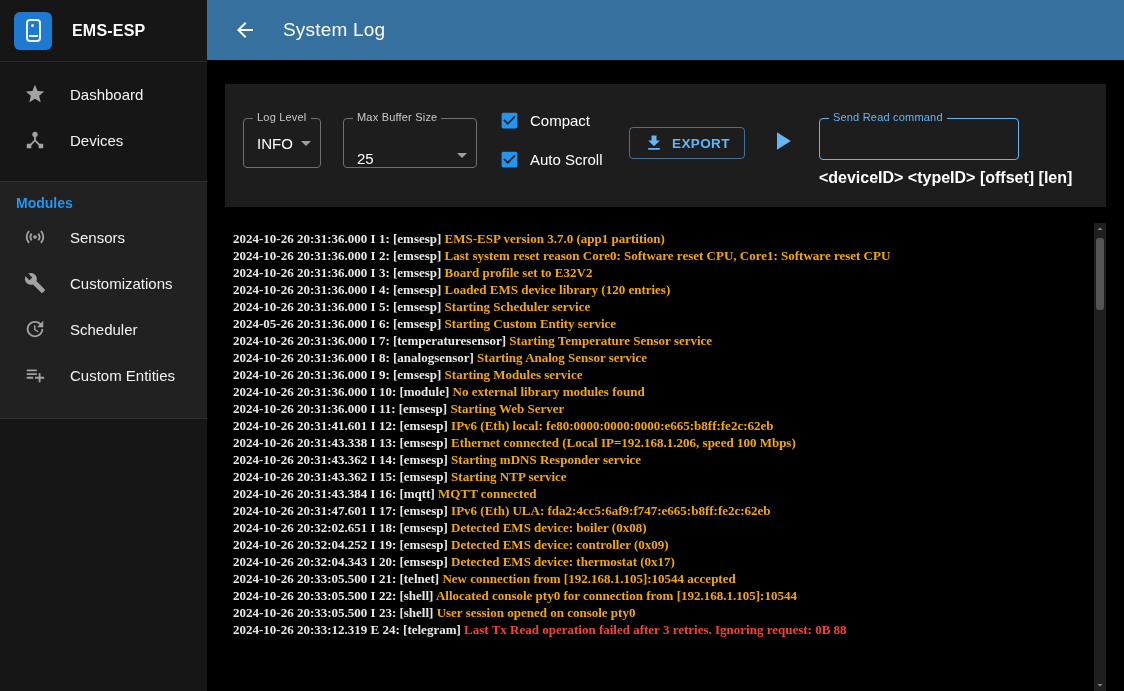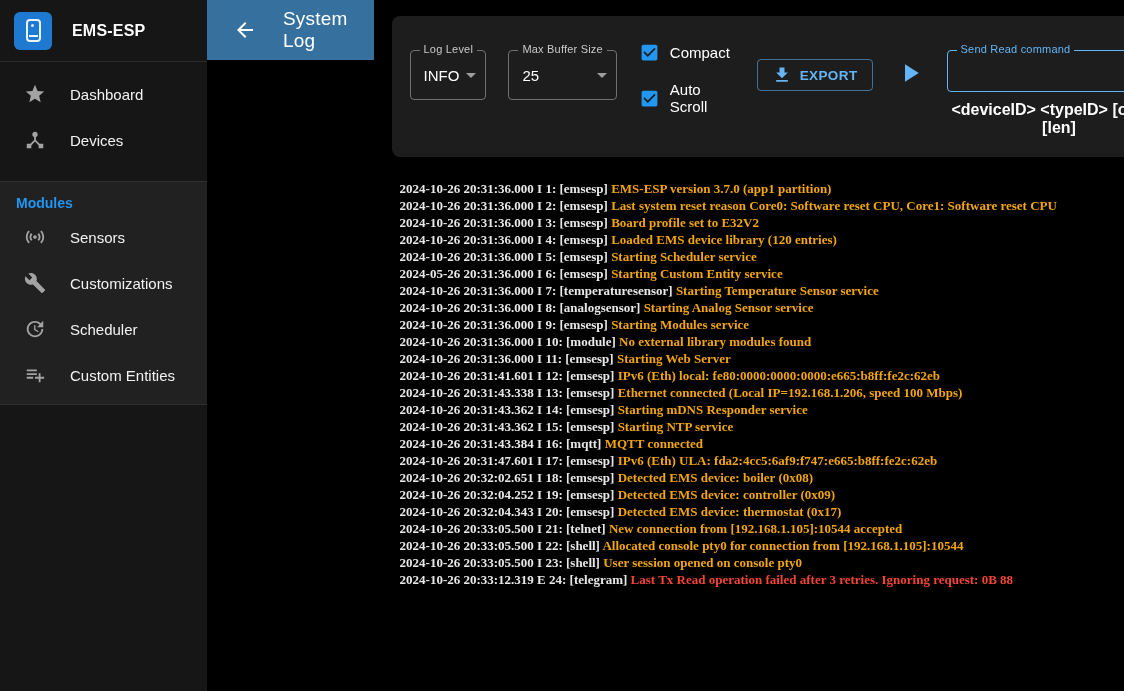--- a/index.html
+++ b/index.html
@@ -15,40 +15,40 @@
   .sidebar-header{height:62px;flex:0 0 62px;display:flex;align-items:center;gap:20px;padding:0 14px;border-bottom:1px solid #2b2b2b;}
   .logo{width:38px;height:38px;border-radius:6px;background:#1e79d0;display:flex;align-items:center;justify-content:center;}
   .logo-body{width:15px;height:23px;border:2px solid #eaf4ff;border-radius:4px;position:relative;}
   .logo-body::before{content:"";position:absolute;top:3px;left:3px;width:3px;height:3px;border-radius:50%;background:#eaf4ff;}
   .logo-body::after{content:"";position:absolute;left:1px;right:1px;bottom:3px;height:2px;background:#eaf4ff;}
   .app-title{color:#fff;font-size:16px;font-weight:700;letter-spacing:.2px;}
   .nav-top{padding:9px 0 18px;}
   .nav-item{height:46px;display:flex;align-items:center;gap:24px;padding:0 12px 0 24px;cursor:pointer;}
   .nav-icon{width:22px;height:22px;fill:#a3a3a3;flex:0 0 22px;}
   .nav-label{color:#f2f2f2;font-size:15px;font-weight:500;}
-  .modules-section{background:#212121;border-top:1px solid #2f2f2f;border-bottom:1px solid #2f2f2f;padding-bottom:6px;}
+  .modules-section{background:#212121;border-top:1px solid #2f2f2f;border-bottom:1px solid #2f2f2f;padding-bottom:20px;}
   .modules-header{color:var(--accent-strong);font-size:14px;font-weight:700;padding:13px 16px 3px;}
 
   
-  .main{flex:1;display:flex;flex-direction:row;min-width:0;background:#000;}
+  .main{flex:1;display:flex;flex-direction:column;min-width:0;background:#000;}
   .appbar{height:60px;flex:0 0 60px;background:var(--appbar);display:flex;align-items:center;gap:26px;padding:0 26px;}
   .back-btn{width:24px;height:24px;color:#fff;cursor:pointer;flex:0 0 24px;}
   .icon-slot{display:inline-block;}
   .icon-slot svg{display:block;width:100%;height:100%;fill:currentColor;}
   .back-btn .icon-slot{width:24px;height:24px;}
   .appbar-title{color:#fff;font-size:19px;font-weight:500;margin:0;letter-spacing:.2px;}
 
   .content{flex:1;display:flex;flex-direction:column;gap:16px;padding:16px 18px 0;min-height:0;}
 
   
-  .controls-card{flex:0 0 112px;background:#1d1d1d;border-radius:8px;display:flex;align-items:flex-start;gap:22px;padding:20px 18px;}
+  .controls-card{flex:0 0 112px;background:#1d1d1d;border-radius:0;display:flex;align-items:flex-start;gap:22px;padding:20px 18px;margin-top:8px;}
   .field{position:relative;border:1px solid #707070;border-radius:4px;display:flex;align-items:center;}
   .select-field{height:50px;margin-top:14px;padding:0 2px 0 13px;justify-content:space-between;cursor:pointer;}
   .loglevel{width:78px;}
-  .maxbuffer{width:120px;}
+  .maxbuffer{width:134px;align-items:flex-end;}
   .field-label{position:absolute;top:-8px;left:9px;background:#1d1d1d;padding:0 4px;font-size:11px;color:#c9c9c9;letter-spacing:.2px;white-space:nowrap;}
   .field-label.accent{color:var(--accent);}
   .field-value{color:#fff;font-size:15px;}
   .caret{width:24px;height:24px;color:#9e9e9e;flex:0 0 24px;}
   .cb-col{display:flex;flex-direction:column;gap:18px;margin-top:6px;width:108px;}
   .cb-row{display:flex;align-items:center;gap:10px;cursor:pointer;}
   .cb-icon{width:21px;height:21px;fill:var(--checkbox);flex:0 0 21px;}
   .cb-label{color:#fff;font-size:15px;}
   .export-btn{margin-top:23px;height:32px;display:flex;align-items:center;gap:8px;background:none;border:1px solid rgba(100,181,246,.55);border-radius:4px;color:var(--accent);font-family:inherit;font-size:13.5px;font-weight:700;letter-spacing:.4px;padding:0 14px;cursor:pointer;}
   .export-btn .icon-slot{width:20px;height:20px;}

